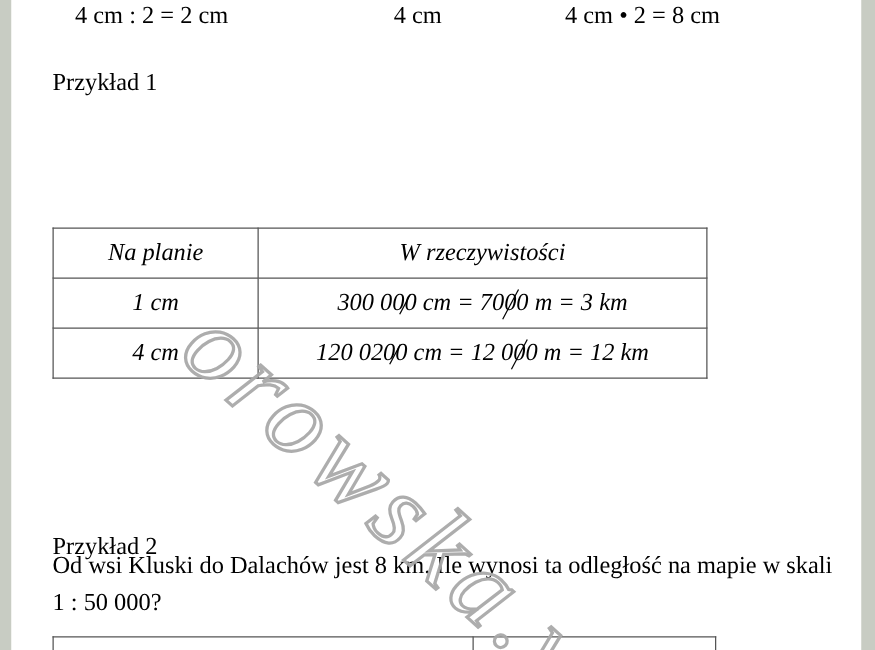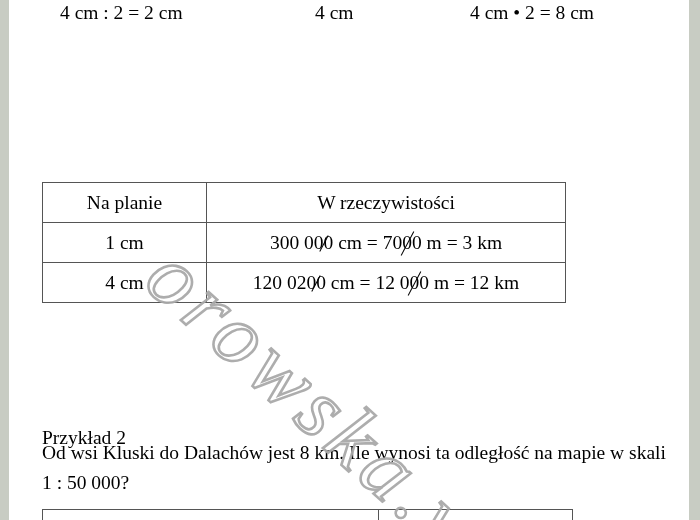--- a/index.html
+++ b/index.html
@@ -74,21 +74,21 @@
   }
   .top-item {
     position: absolute;
     top: 2px;
     font-size: 19.5px;
     line-height: 22px;
     white-space: nowrap;
   }
   .top-item.i0 { left: 51px; }
   .top-item.i1 { left: 306px; }
-  .top-item.i2 { left: 461px; }
+  .top-item.i2 { left: 443px; }
 
   .para {
     position: absolute;
     left: 33px;
     width: 628px;
     font-size: 19.5px;
     line-height: 30px;
   }
   .para.heading1 { top: 52px; }
   .para.body1    { top: 82px; }
@@ -104,20 +104,21 @@
     font-size: 19.5px;
   }
   table.dtbl td {
     border: 1px solid #555;
     text-align: center;
     vertical-align: middle;
     padding: 0;
     height: 39px;
     line-height: 39px;
     white-space: nowrap;
+    font-style: italic;
   }
 
   #table1 {
     left: 33px;
     top: 182px;
     width: 521px;
   }
   #table1 .c-left  { width: 163px; }
   #table1 .c-right { width: 358px; }
 
@@ -156,20 +157,21 @@
   </div>
 
   <div id="content">
 
     <div class="top-row">
       <span class="top-item i0">4 cm : 2 = 2 cm</span>
       <span class="top-item i1">4 cm</span>
       <span class="top-item i2">4 cm • 2 = 8 cm</span>
     </div>
 
+    <div class="para heading1">Przykład 1</div>
 
     <table id="table1" class="dtbl">
       <tbody>
         <tr>
           <td class="c-left">Na planie</td>
           <td class="c-right">W rzeczywistości</td>
         </tr>
         <tr>
           <td class="c-left">1 cm</td>
           <td class="c-right">

